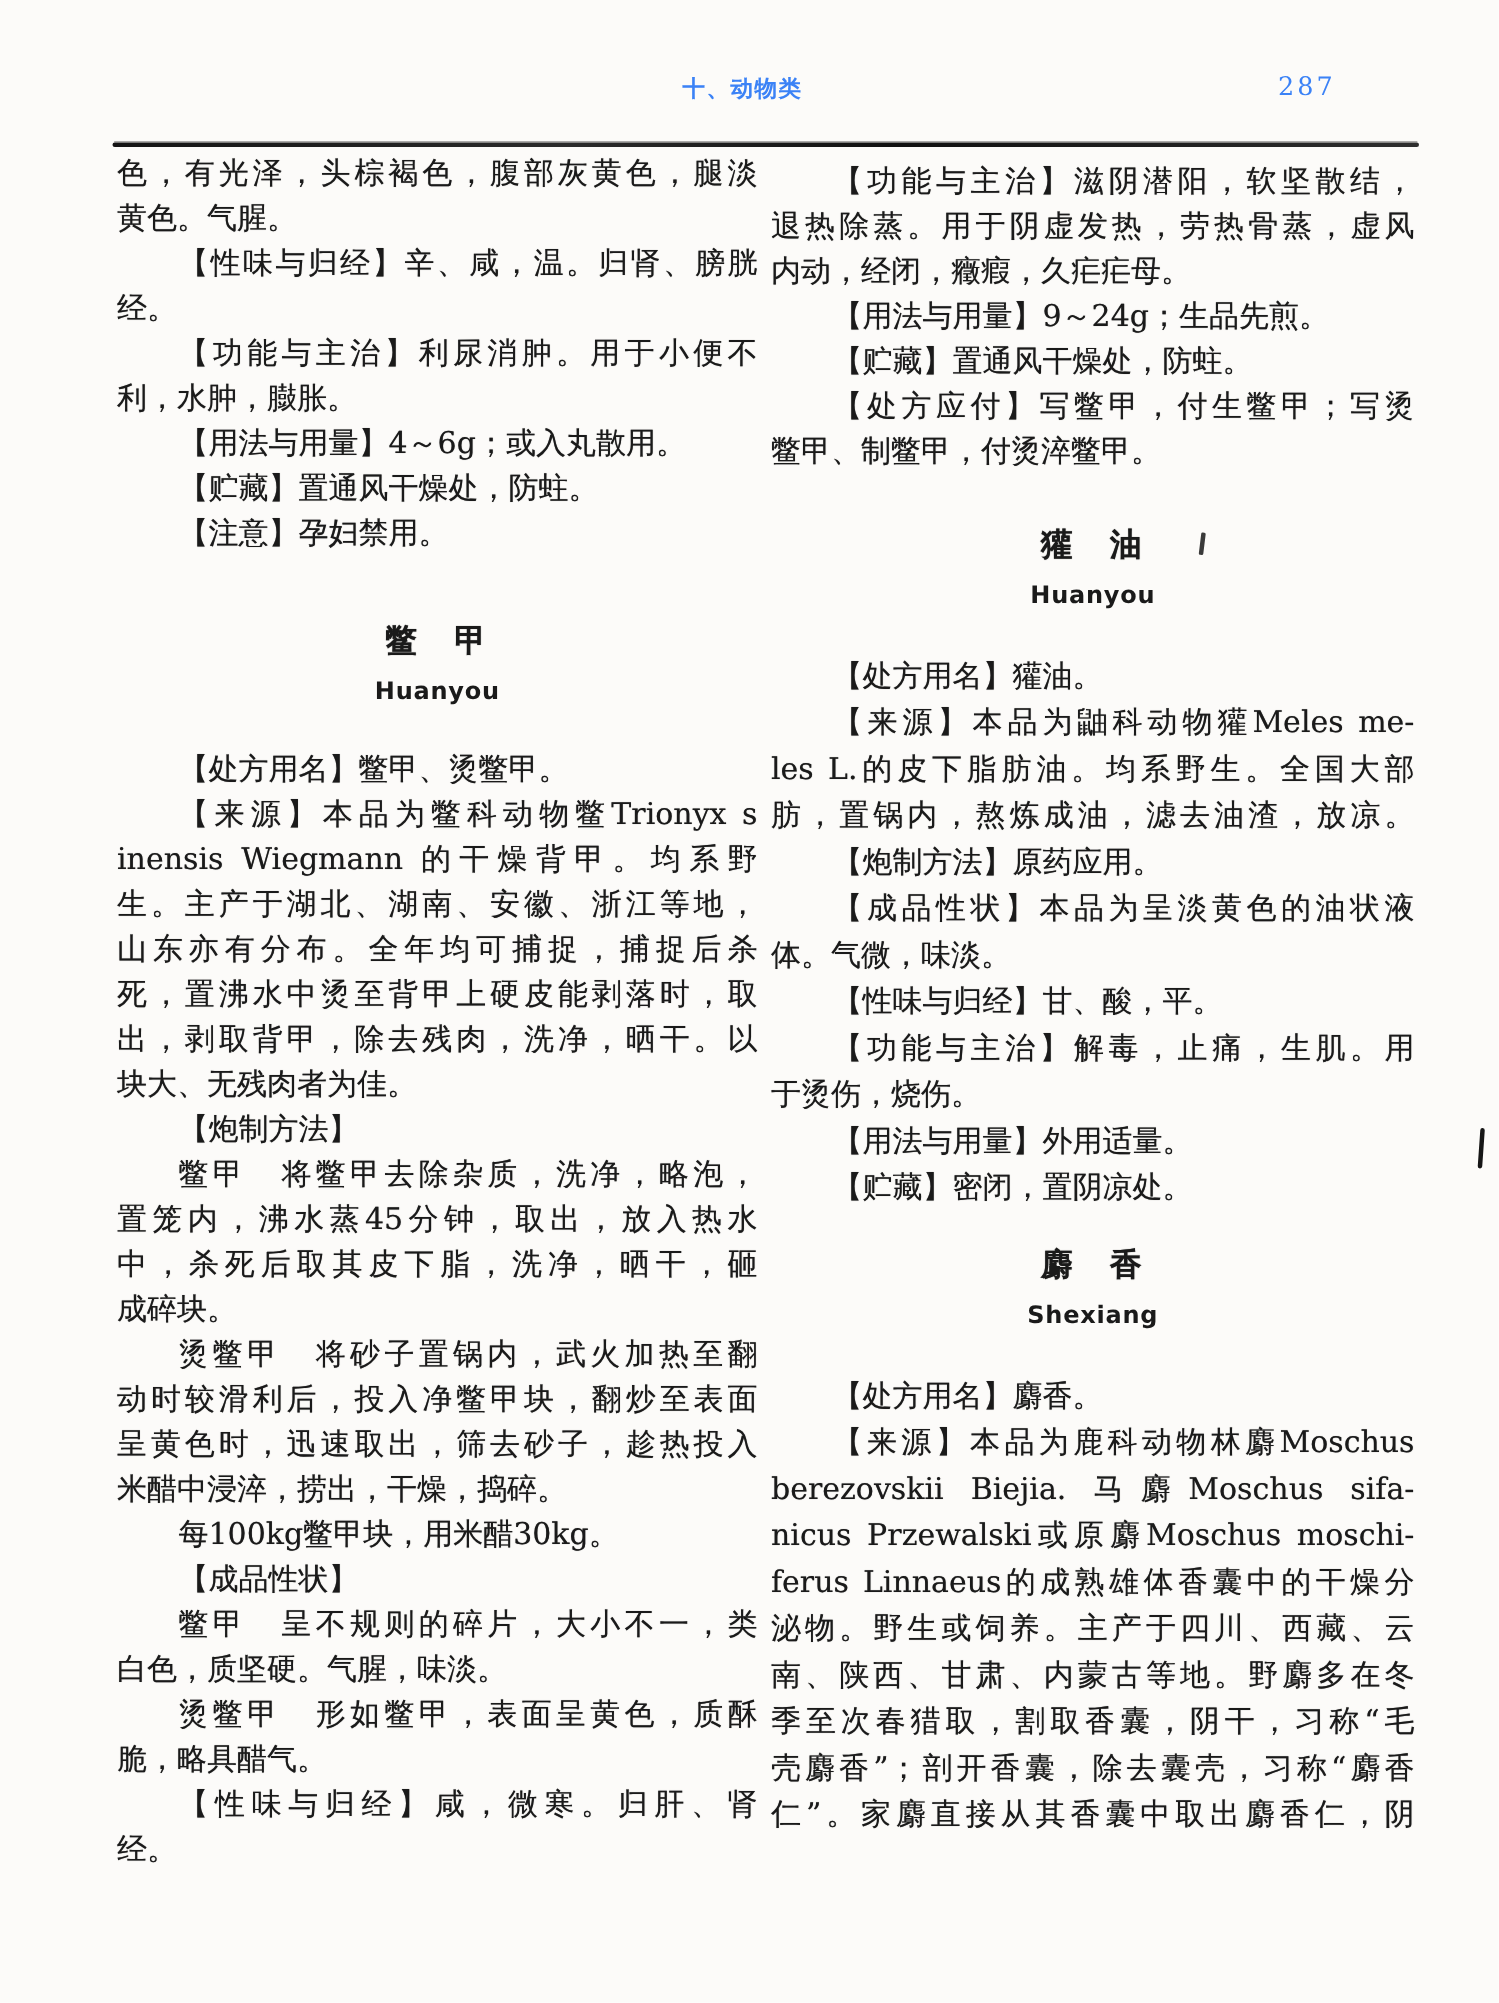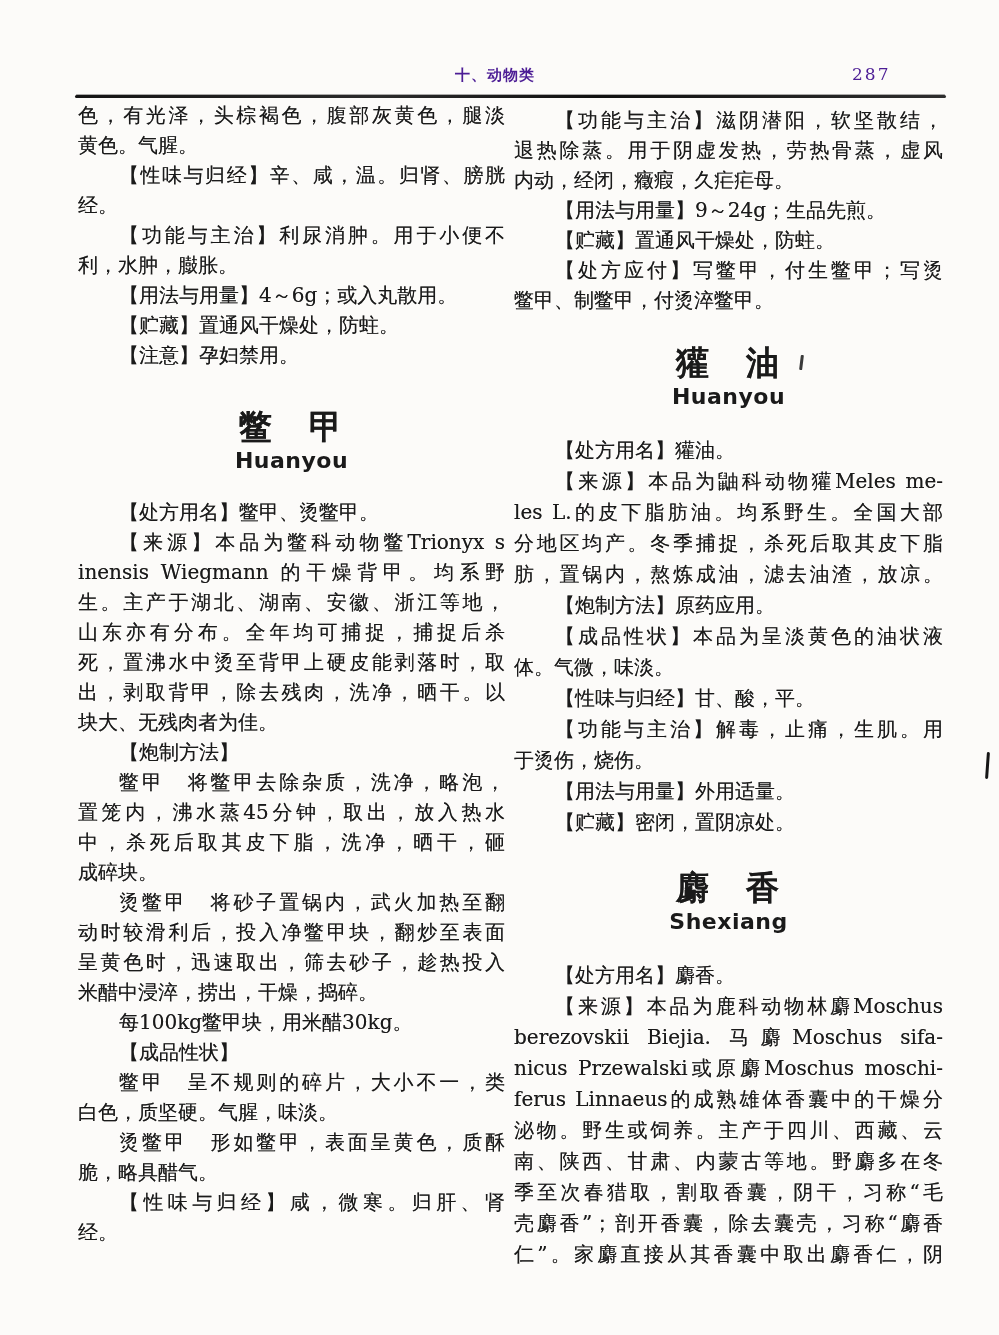--- a/index.html
+++ b/index.html
@@ -10,22 +10,22 @@
   }
   .page {
     position: relative;
     width: 999px; height: 1335px;
     background: #fcfbf9;
     color: #1a1a1a;
     overflow: hidden;
   }
   
   .running-head {
-    position: absolute; top: 64px; left: 0; width: 986px; height: 24px;
-    font-size: 15px; color: #4c1d95;
+    position: absolute; top: 48px; left: 0; width: 986px; height: 24px;
+    font-size: 15px; color: #3b82f6;
   }
   .chapter {
     position: absolute; left: 455px; top: 2px;
     letter-spacing: 1px; font-weight: bold;
   }
   .pagenum {
     position: absolute; left: 852px; top: 0;
     font-size: 17px; letter-spacing: 2px;
   }
   .rule {
@@ -45,28 +45,28 @@
     text-shadow: 0 0 0.5px rgba(10,10,10,0.6);
   }
   .col-right .ln { line-height: 31px; white-space: normal; }
   .col-right .cont-lines .ln { line-height: 30px; }
   .ln.jf { white-space: normal; text-align: justify; text-align-last: justify; }
   .ln.ind { padding-left: 41px; }
   
   .entry-head { position: relative; text-align: center; }
   .head-biejia   { margin-top: 39px; margin-bottom: 20px; }
   .head-huanyou  { margin-top: 30px; margin-bottom: 22px; }
-  .head-shexiang { margin-top: 32px; margin-bottom: 22px; }
+  .head-shexiang { margin-top: 18px; margin-bottom: 22px; }
   .entry-title {
-    font-size: 33px; font-weight: bold; line-height: 36px;
+    font-size: 21px; font-weight: bold; line-height: 36px;
     letter-spacing: 2px; text-shadow: 0 0 0.6px rgba(10,10,10,0.7);
   }
   .entry-pinyin {
     font-family: "DejaVu Sans", "Liberation Sans", sans-serif;
-    font-size: 22px; font-weight: bold; line-height: 32px;
+    font-size: 16px; font-weight: bold; line-height: 32px;
     letter-spacing: 0.5px;
   }
   
   .stray-v {
     position: absolute; left: 986px; top: 752px;
     width: 3px; height: 27px; background: #161616;
     transform: rotate(4deg); border-radius: 2px;
   }
   .stray-title-mark {
     position: absolute; left: 286px; top: 10px;
@@ -144,21 +144,20 @@
     <div class="entry-head head-huanyou">
       <div class="entry-title">獾　油</div>
       <div class="entry-pinyin">Huanyou</div>
       <span class="stray-title-mark"></span>
     </div>
 
     <div>
       <div class="ln ind">【处方用名】獾油。</div>
       <div class="ln ind jf">【来源】本品为鼬科动物獾Meles me-</div>
       <div class="ln jf">les L.的皮下脂肪油。均系野生。全国大部</div>
-      <div class="ln jf">分地区均产。冬季捕捉，杀死后取其皮下脂</div>
       <div class="ln jf">肪，置锅内，熬炼成油，滤去油渣，放凉。</div>
       <div class="ln ind">【炮制方法】原药应用。</div>
       <div class="ln ind jf">【成品性状】本品为呈淡黄色的油状液</div>
       <div class="ln">体。气微，味淡。</div>
       <div class="ln ind">【性味与归经】甘、酸，平。</div>
       <div class="ln ind jf">【功能与主治】解毒，止痛，生肌。用</div>
       <div class="ln">于烫伤，烧伤。</div>
       <div class="ln ind">【用法与用量】外用适量。</div>
       <div class="ln ind">【贮藏】密闭，置阴凉处。</div>
     </div>

